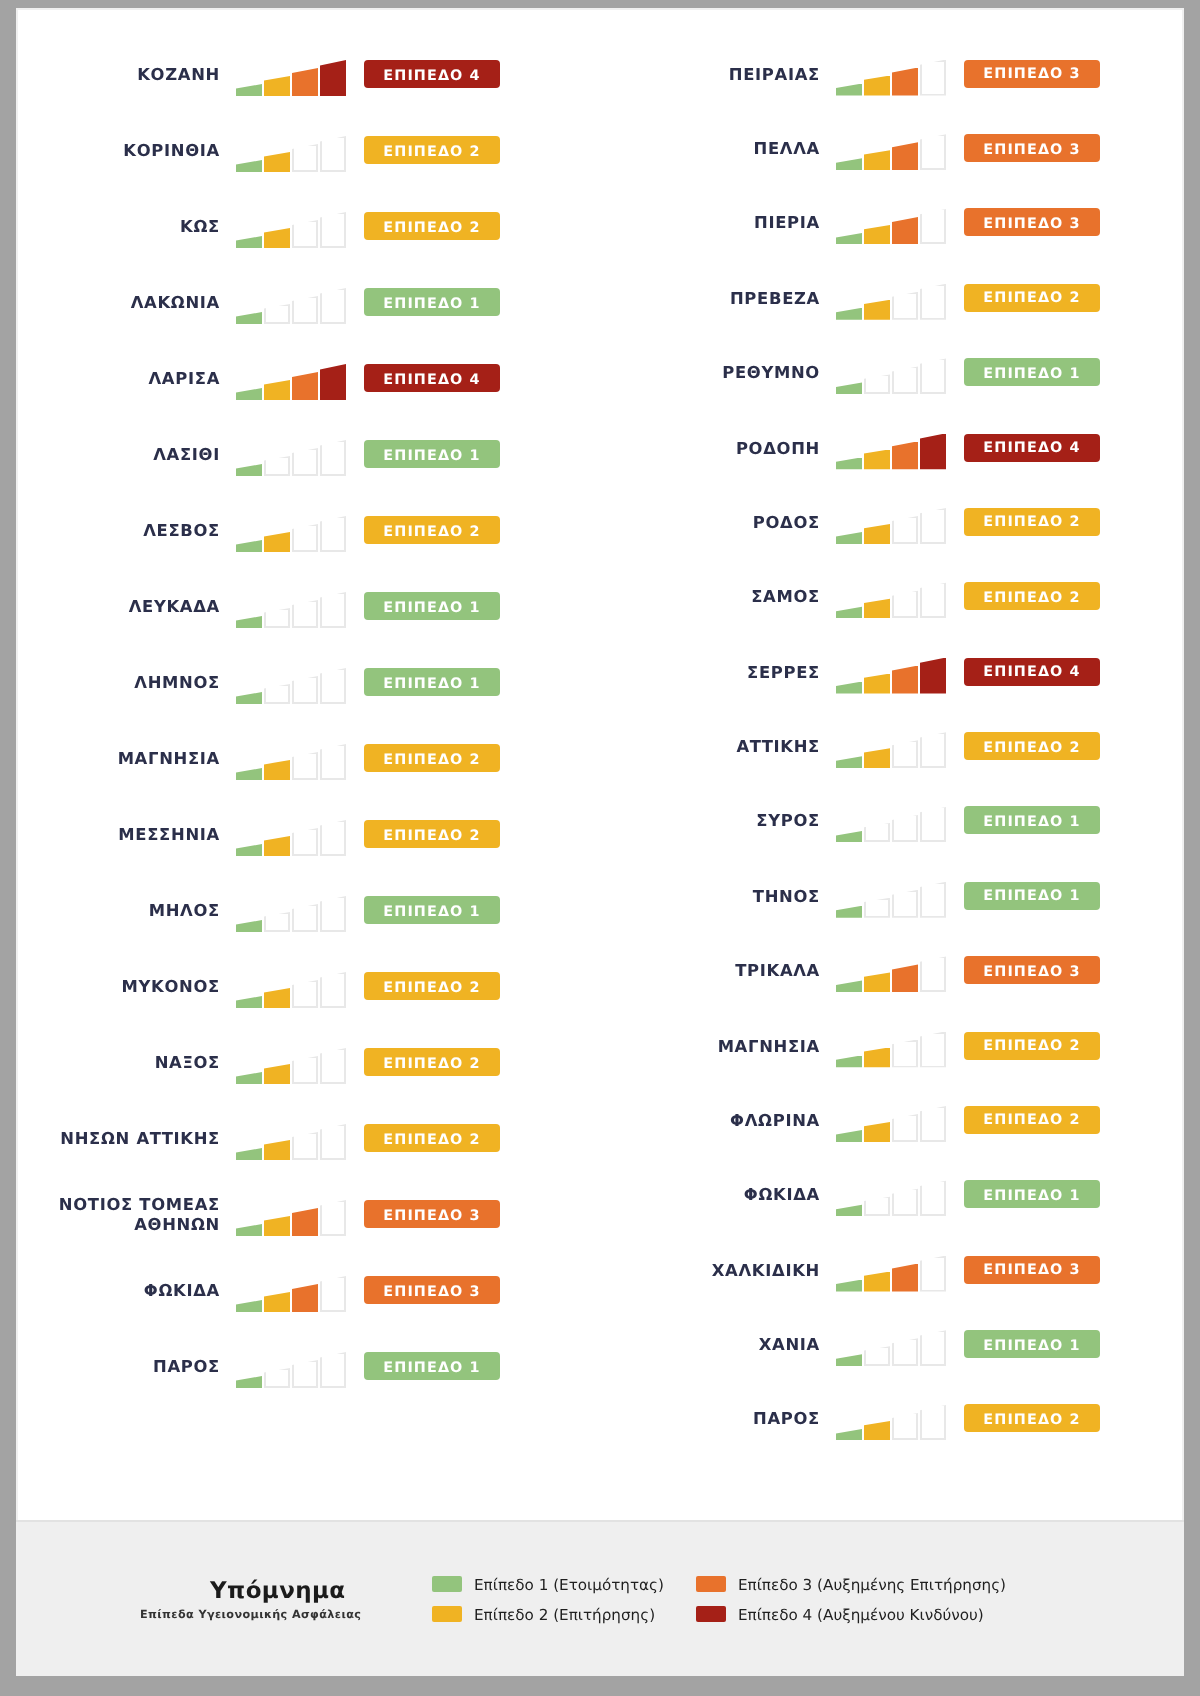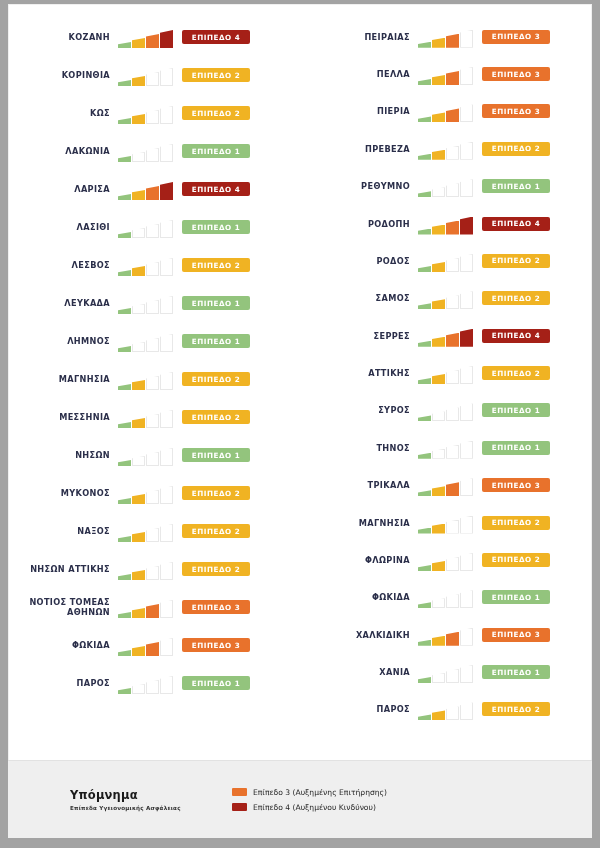--- a/index.html
+++ b/index.html
@@ -103,20 +103,21 @@
     display: flex;
     align-items: center;
     padding-left: 62px;
   }
   #legend-title-wrap { width: 146px; }
   #legend-title {
     font-size: 11.5px;
     font-weight: bold;
     color: #1b1b1b;
     letter-spacing: .2px;
+    margin-left: 35px;
   }
   #legend-sub {
     margin-top: 3px;
     font-size: 5.6px;
     font-weight: bold;
     color: #333333;
     letter-spacing: .2px;
   }
   .legend-col {
     display: flex;
@@ -338,21 +339,21 @@
             <div class="seg off">
               <i></i>
             </div>
             <div class="seg off">
               <i></i>
             </div>
           </div>
           <div class="badge" style="background: rgb(240, 179, 35);">ΕΠΙΠΕΔΟ 2</div>
         </div>
         <div class="row">
-          <div class="name">ΝΗΣΩΝ</div>
+          <div class="name">ΜΗΛΟΣ</div>
           <div class="gauge">
             <div class="seg on">
               <i style="background: rgb(147, 196, 125);"></i>
             </div>
             <div class="seg off">
               <i></i>
             </div>
             <div class="seg off">
               <i></i>
             </div>
@@ -816,20 +817,30 @@
           <div class="badge" style="background: rgb(240, 179, 35);">ΕΠΙΠΕΔΟ 2</div>
         </div>
       </div>
   </div>
 
   <div id="legend">
     <div id="legend-title-wrap">
       <div id="legend-title">Υπόμνημα</div>
       <div id="legend-sub">Επίπεδα Υγειονομικής Ασφάλειας</div>
     </div>
+    <div class="legend-col">
+        <div class="legend-item">
+          <span class="sw" style="background: rgb(147, 196, 125);"></span>
+          <span>Επίπεδο 1 (Ετοιμότητας)</span>
+        </div>
+        <div class="legend-item">
+          <span class="sw" style="background: rgb(240, 179, 35);"></span>
+          <span>Επίπεδο 2 (Επιτήρησης)</span>
+        </div>
+      </div>
     <div class="legend-col second">
         <div class="legend-item">
           <span class="sw" style="background: rgb(232, 114, 44);"></span>
           <span>Επίπεδο 3 (Αυξημένης Επιτήρησης)</span>
         </div>
         <div class="legend-item">
           <span class="sw" style="background: rgb(165, 32, 23);"></span>
           <span>Επίπεδο 4 (Αυξημένου Κινδύνου)</span>
         </div>
       </div>

